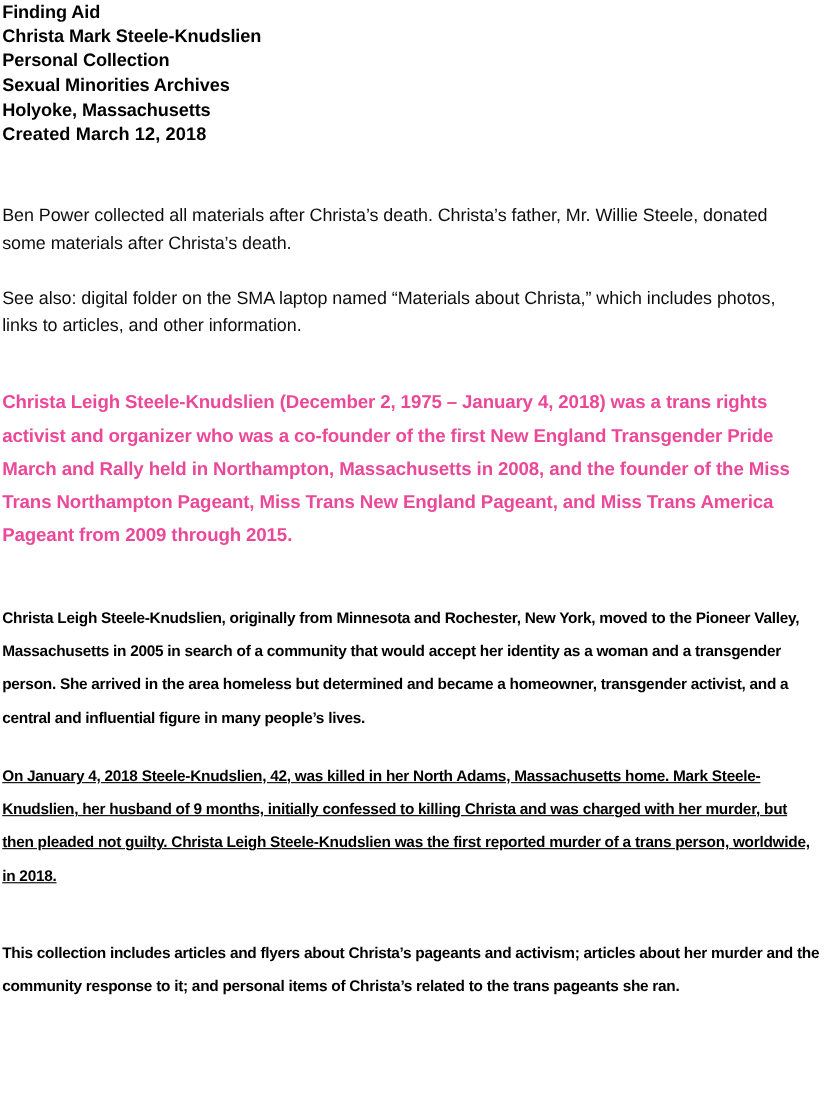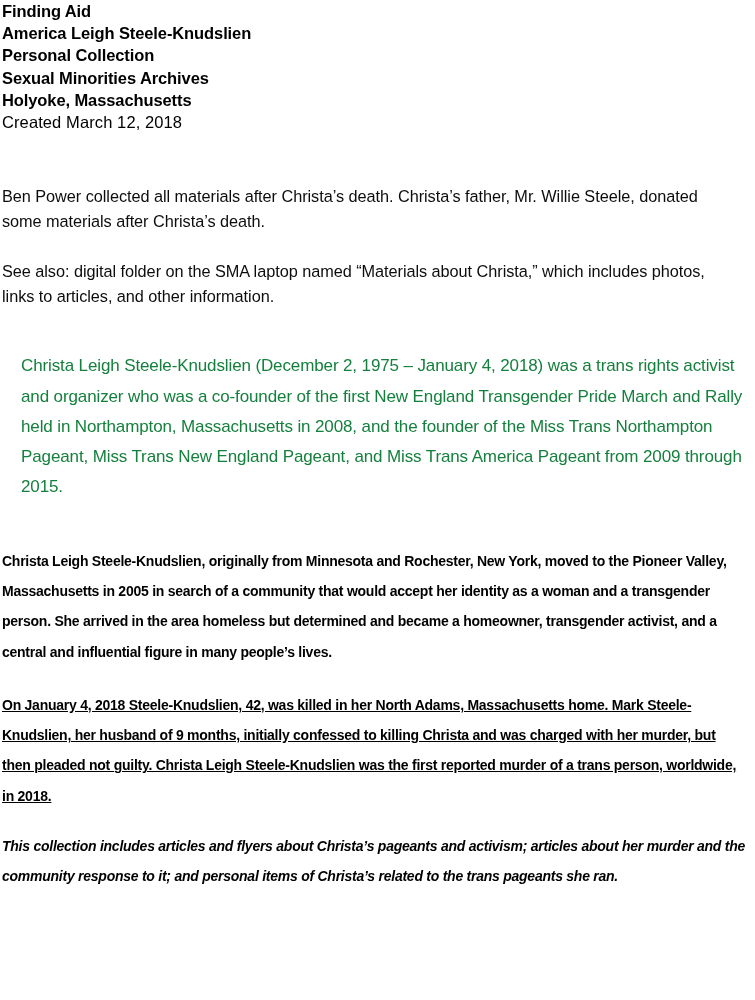--- a/index.html
+++ b/index.html
@@ -29,69 +29,68 @@
   }
   .header-line {
     font-size: 16.5px;
     font-weight: bold;
     line-height: 22.2px;
     letter-spacing: -0.1px;
     color: #000000;
     white-space: nowrap;
   }
   .header-line.created {
-    font-weight: normal;
+    font-weight: bold;
     letter-spacing: 0.1px;
   }
 
   
   .note-para {
     font-size: 16.3px;
     font-weight: normal;
     line-height: 25px;
     color: #0d0d0d;
     letter-spacing: -0.05px;
     max-width: 710px;
   }
   .note-para.first { margin-top: 51px; }
   .note-para.second { margin-top: 25px; }
 
   
   .bio-lead {
     font-size: 17px;
-    font-weight: normal;
+    font-weight: bold;
     line-height: 30.3px;
-    color: #15803d;
+    color: #ec4899;
     letter-spacing: -0.12px;
     margin-top: 42px;
     max-width: 748px;
-    margin-left: 19px;
   }
 
   
   .bio-body {
     font-size: 14px;
     font-weight: bold;
     line-height: 30.3px;
     color: #000000;
     letter-spacing: -0.25px;
     max-width: 748px;
   }
   .bio-body.p1 { margin-top: 43px; }
   .bio-body.p2 { margin-top: 23px; text-decoration: underline; }
-  .bio-body.p3 { margin-top: 20px; font-style: italic; }
+  .bio-body.p3 { margin-top: 40px; }
 </style>
 </head>
 <body>
 
 <div class="page">
 
   <div class="header-block">
     <div class="header-line">Finding Aid</div>
-    <div class="header-line">America Leigh Steele-Knudslien</div>
+    <div class="header-line">Christa Mark Steele-Knudslien</div>
     <div class="header-line">Personal Collection</div>
     <div class="header-line">Sexual Minorities Archives</div>
     <div class="header-line">Holyoke, Massachusetts</div>
     <div class="header-line created">Created March 12, 2018</div>
   </div>
 
   <div class="note-para first">Ben Power collected all materials after Christa’s death. Christa’s father, Mr. Willie Steele, donated some materials after Christa’s death.</div>
 
   <div class="note-para second">See also: digital folder on the SMA laptop named “Materials about Christa,” which includes photos, links to articles, and other information.</div>
 

